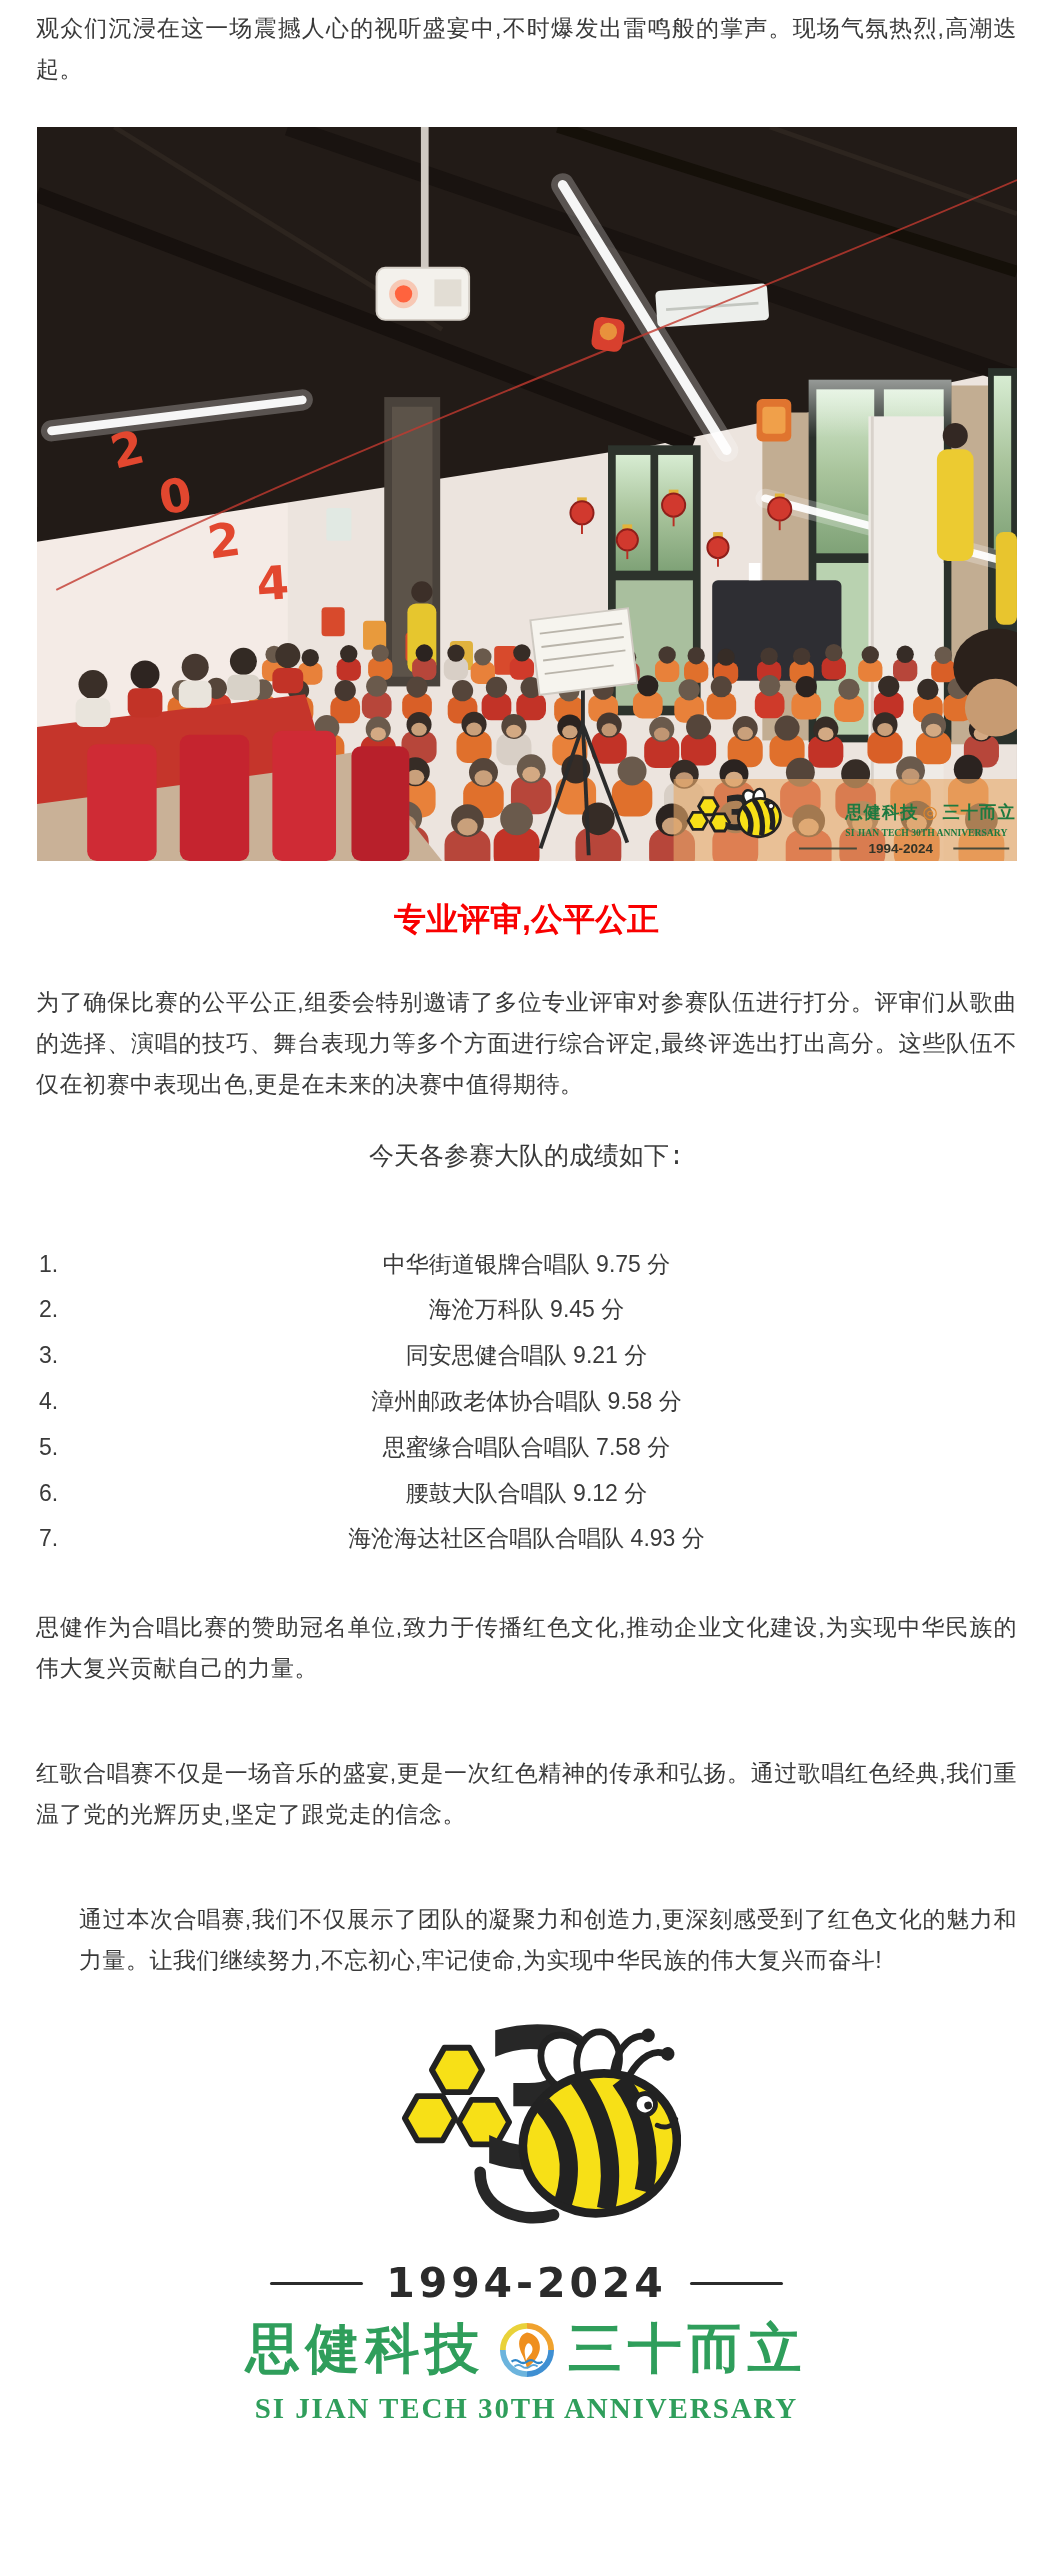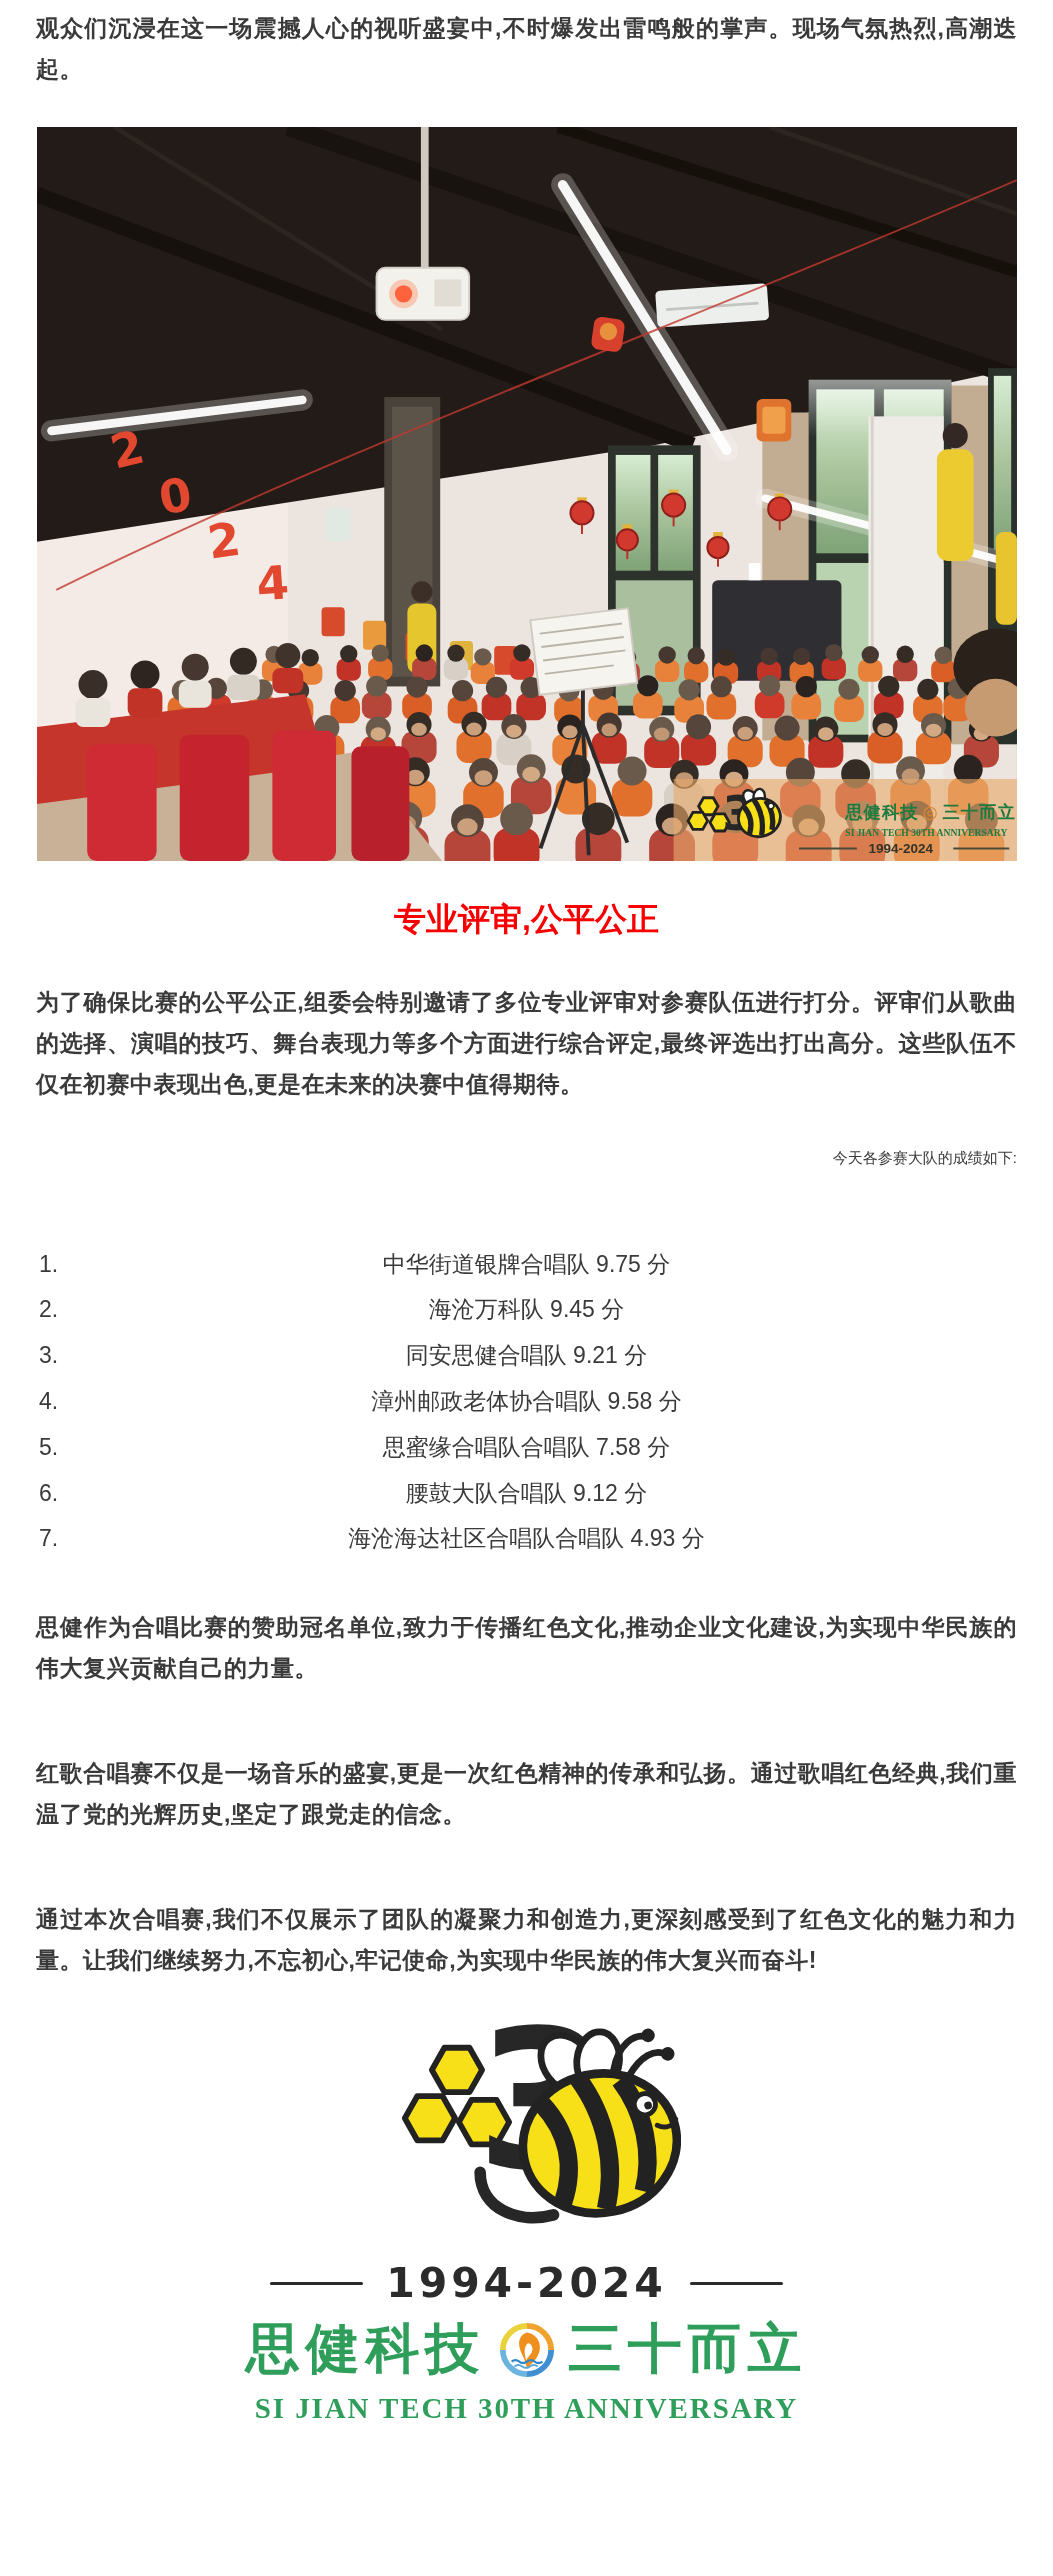--- a/index.html
+++ b/index.html
@@ -13,21 +13,20 @@
     width:1053px;
     box-sizing:border-box;
     padding:7.7px 36px 68px 36px;
   }
   .para{
     font-size:23px;
     line-height:41px;
     letter-spacing:0.5px;
     text-align:justify;
     margin:0 0 37px 0;
-    font-weight:bold;
   }
   .para.mid{margin-bottom:32px;}
   .para.wide{margin-bottom:64px;}
   .photo-frame{
     width:980px;height:734px;
     margin:0 auto 44px auto;
     overflow:hidden;
     position:relative;
     background:#1d1714;
   }
@@ -35,24 +34,25 @@
   .red-heading{
     font-size:32px;
     font-weight:700;
     color:#f90000;
     text-align:center;
     line-height:29px;
     margin:0 0 48px 0;
   }
   .red-heading.second{margin-bottom:41px;}
   .center-line{
-    font-size:15px;
+    font-size:25px;
     line-height:41px;
-    text-align:right;
+    text-align:center;
     margin:0 0 66px 0;
+    font-family:Liberation Mono, monospace;
   }
   .score-list{margin:0 0 48px 0;}
   .score-row{
     position:relative;
     font-size:23px;
     line-height:41px;
     text-align:center;
     margin-bottom:4.8px;
   }
   .score-row .rank{
@@ -534,21 +534,21 @@
     <div class="score-row"><span class="rank">3.</span><span class="score-text">同安思健合唱队 9.21 分</span></div>
     <div class="score-row"><span class="rank">4.</span><span class="score-text">漳州邮政老体协合唱队 9.58 分</span></div>
     <div class="score-row"><span class="rank">5.</span><span class="score-text">思蜜缘合唱队合唱队 7.58 分</span></div>
     <div class="score-row"><span class="rank">6.</span><span class="score-text">腰鼓大队合唱队 9.12 分</span></div>
     <div class="score-row"><span class="rank">7.</span><span class="score-text">海沧海达社区合唱队合唱队 4.93 分</span></div>
   </div>
 
 
   <p class="para wide">思健作为合唱比赛的赞助冠名单位,致力于传播红色文化,推动企业文化建设,为实现中华民族的伟大复兴贡献自己的力量。</p>
   <p class="para wide">红歌合唱赛不仅是一场音乐的盛宴,更是一次红色精神的传承和弘扬。通过歌唱红色经典,我们重温了党的光辉历史,坚定了跟党走的信念。</p>
-  <p class="para" style="margin-bottom:29px;">通过本次合唱赛,我们不仅展示了团队的凝聚力和创造力,更深刻感受到了红色文化的魅力和力量。让我们继续努力,不忘初心,牢记使命,为实现中华民族的伟大复兴而奋斗!</p>
+  <p class="para" style="margin-bottom:29px;margin-left:43px;">通过本次合唱赛,我们不仅展示了团队的凝聚力和创造力,更深刻感受到了红色文化的魅力和力量。让我们继续努力,不忘初心,牢记使命,为实现中华民族的伟大复兴而奋斗!</p>
 
   <div class="footer-logo">
     <svg class="bee-logo" width="309" height="230" viewBox="0 0 320 238">
 
       <polygon points="62,62 75,39 101,39 114,62 101,85 75,85" fill="#f7e017" stroke="#222" stroke-width="6" stroke-linejoin="round"></polygon>
       <polygon points="34,112 47,89 73,89 86,112 73,135 47,135" fill="#f7e017" stroke="#222" stroke-width="6" stroke-linejoin="round"></polygon>
       <polygon points="90,116 103,93 129,93 142,116 129,139 103,139" fill="#f7e017" stroke="#222" stroke-width="6" stroke-linejoin="round"></polygon>
 
       <text x="108" y="162" font-size="200" font-weight="700" fill="#272727" font-family="DejaVu Sans, sans-serif">3</text>
       <path d="M112,168 C112,206 152,222 188,212" stroke="#272727" stroke-width="12" fill="none" stroke-linecap="round"></path>

